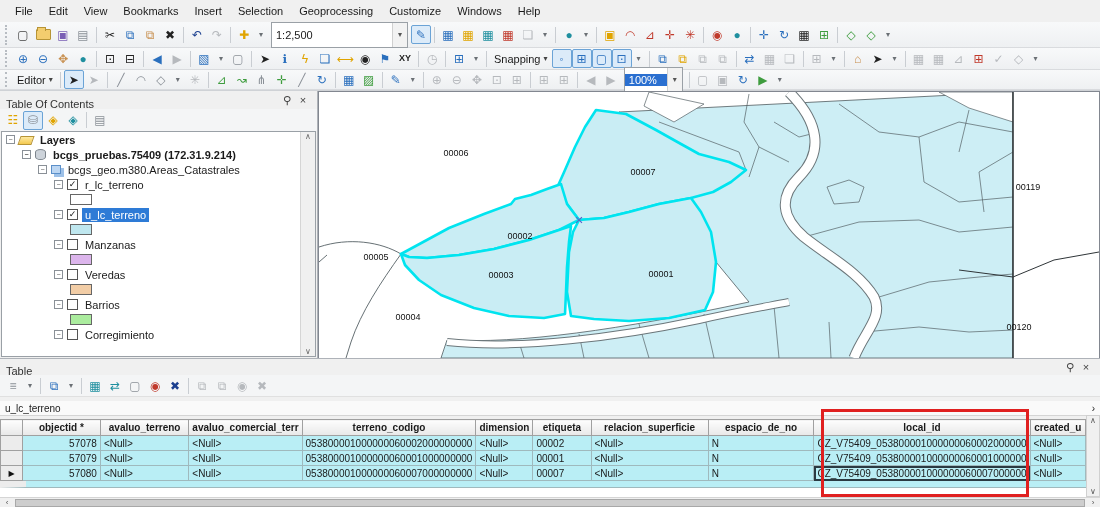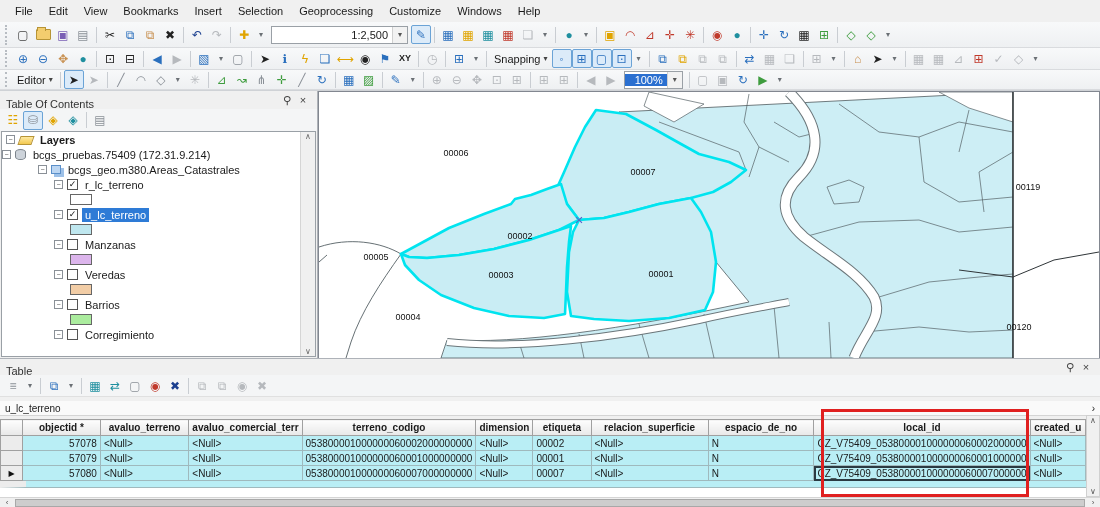--- a/index.html
+++ b/index.html
@@ -17,21 +17,21 @@
   .sep { width:1px; height:16px; background:#c9cdd2; margin:0 3px; flex:none; }
   .tb { width:20px; height:19px; display:inline-flex; align-items:center; justify-content:center; font-size:12px; line-height:1; flex:none; border:1px solid transparent; border-radius:2px; cursor:default; color:#444; }
   .tb.boxed { border:1px solid #6ba3d6; background:#dcebf9; }
   .tb.dis { color:#b6b9bd; }
   .tb.small { width:14px; font-size:8px; color:#6b7075; }
   .c-blue { color:#2a6fbd; } .c-dkblue { color:#1b3f8f; } .c-gray { color:#8a9097; }
   .c-gold { color:#e0a400; } .c-red { color:#c0392b; } .c-green { color:#3e9c3e; }
   .c-teal { color:#1f8f9f; } .c-black { color:#222; } .c-purple { color:#7a5fb5; } .c-tan { color:#c89050; }
   .folder { width:15px; height:11px; background:#f3cd6e; border:1px solid #b79436; border-radius:1px; position:relative; }
   .folder:before { content:""; position:absolute; top:-3px; left:0; width:7px; height:3px; background:#f3cd6e; border:1px solid #b79436; border-bottom:none; }
-  .combo { display:inline-flex; align-items:center; height:18px; background:#fff; border:1px solid #9aa0a6; margin:0 3px;text-align:right; }
+  .combo { display:inline-flex; align-items:center; height:26px; background:#fff; border:1px solid #9aa0a6; margin:0 3px; }
   .combo .cv { padding:0 4px; min-width:120px; font-size:11px; }
   .combo .ca { width:15px; height:100%; display:flex; align-items:center; justify-content:center; font-size:8px; color:#555; border-left:1px solid #d0d0d0; background:#f2f2f2; }
   .combo.zoomc .cv { min-width:42px; background:#2a6fd0; color:#fff; }
   .snap-label,.editor-label { font-size:11px; padding:0 4px; display:inline-flex; align-items:center; gap:3px; }
   .snap-label .dd,.editor-label .dd { font-size:8px; color:#444; }
 
   
   .main { display:flex; height:268px; border-top:1px solid #cfd2d6; }
   .toc { width:318px; background:#f0f0f0; border-right:1px solid #aeb2b8; display:flex; flex-direction:column; }
   .panel-title { height:18px; display:flex; align-items:center; padding:0 6px; color:#333; background:#f0f0f0; }
@@ -280,21 +280,21 @@
       <span class="sep"></span>
       <span class="tb c-gray">▤</span>
     </div>
     <div class="toc-tree">
       <div id="toc-tree-rows">
           <div class="tree-row bold" style="padding-left: 4px;">
             <span class="expander">−</span>
             <span class="ticon layers"></span>
             <span class="lbl">Layers</span>
           </div>
-          <div class="tree-row" style="">
+          <div class="tree-row" style="padding-left: 20px; font-weight: bold;">
             <span class="expander">−</span>
             <span class="ticon database"></span>
             <span class="lbl">bcgs_pruebas.75409 (172.31.9.214)</span>
           </div>
           <div class="tree-row" style="padding-left: 36px;">
             <span class="expander">−</span>
             <span class="ticon group"></span>
             <span class="lbl">bcgs_geo.m380.Areas_Catastrales</span>
           </div>
           <div class="tree-row" style="padding-left: 52px;">

